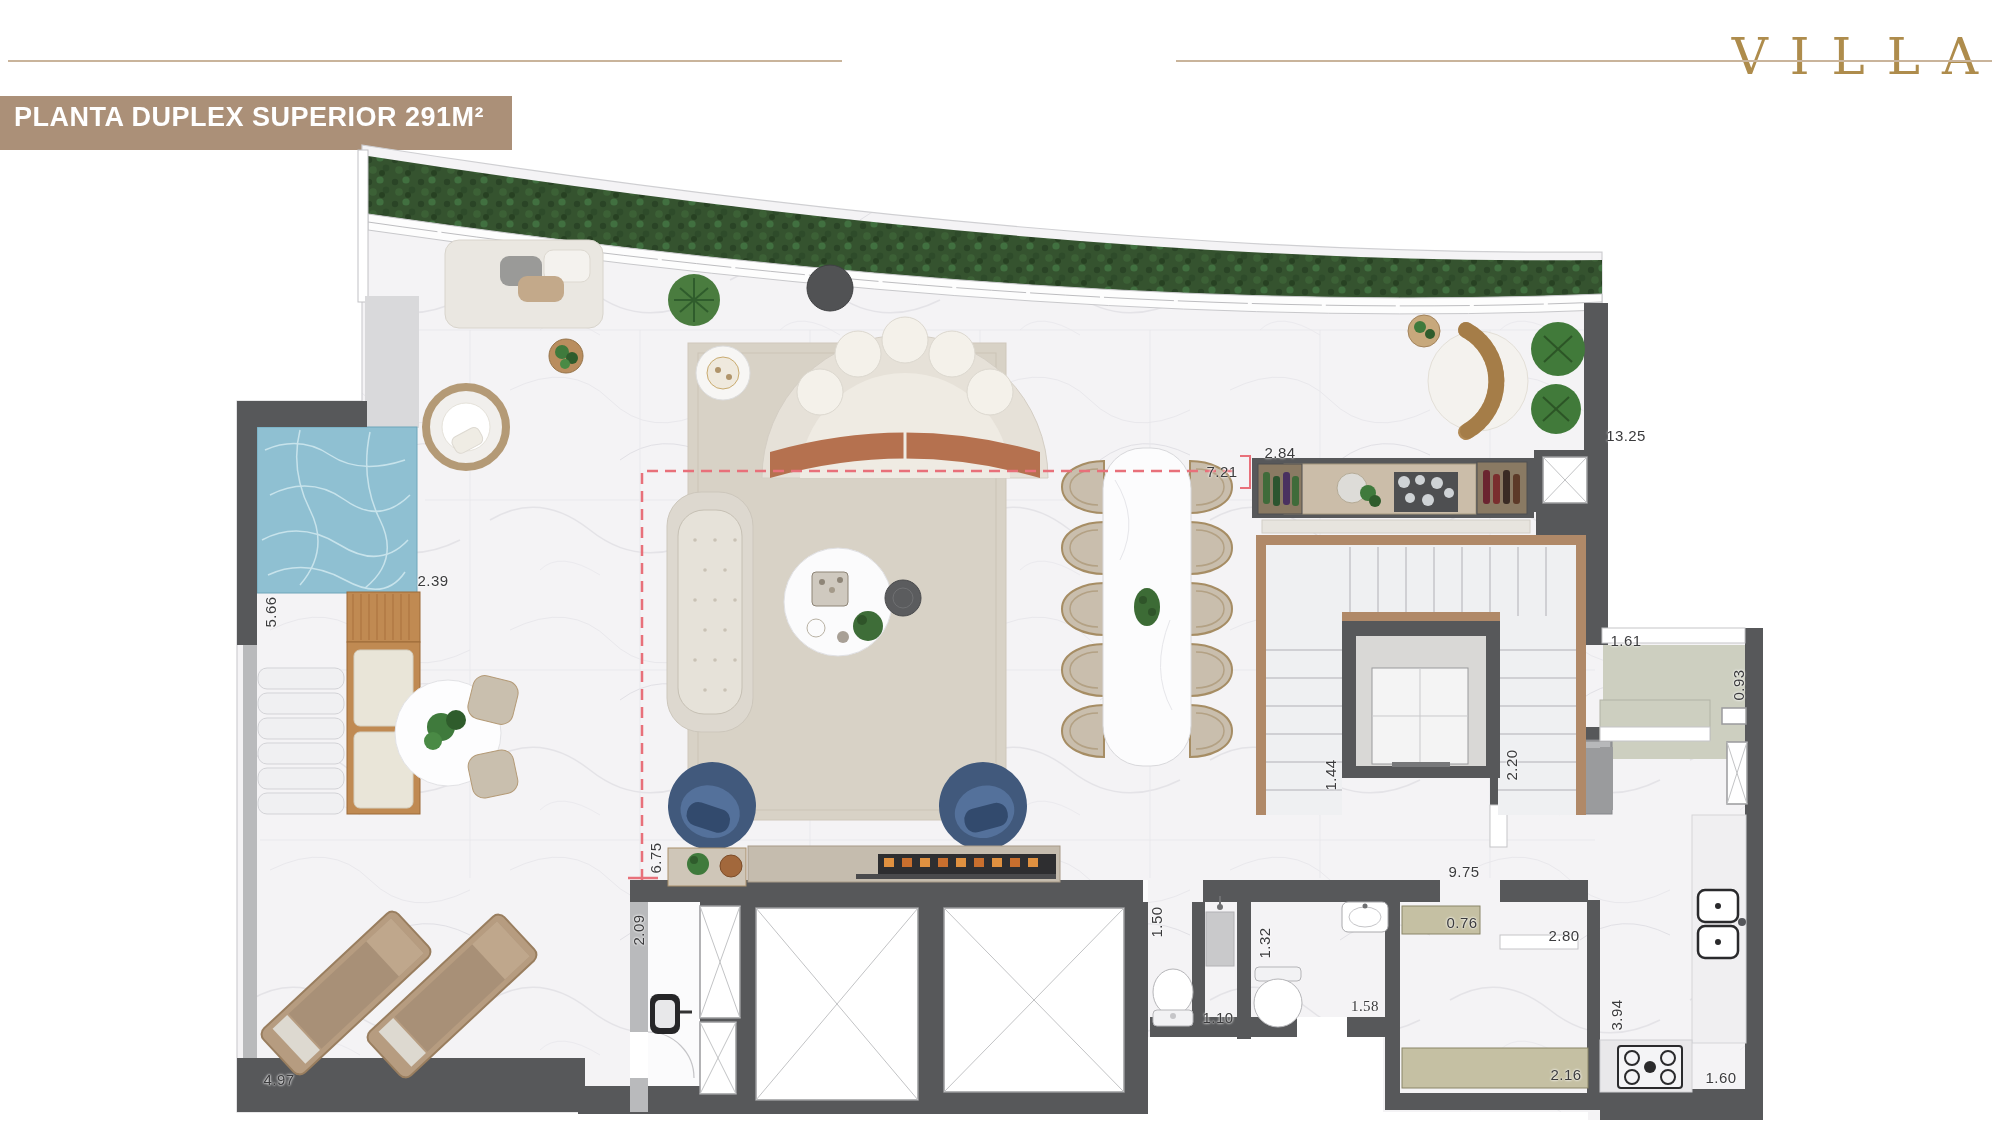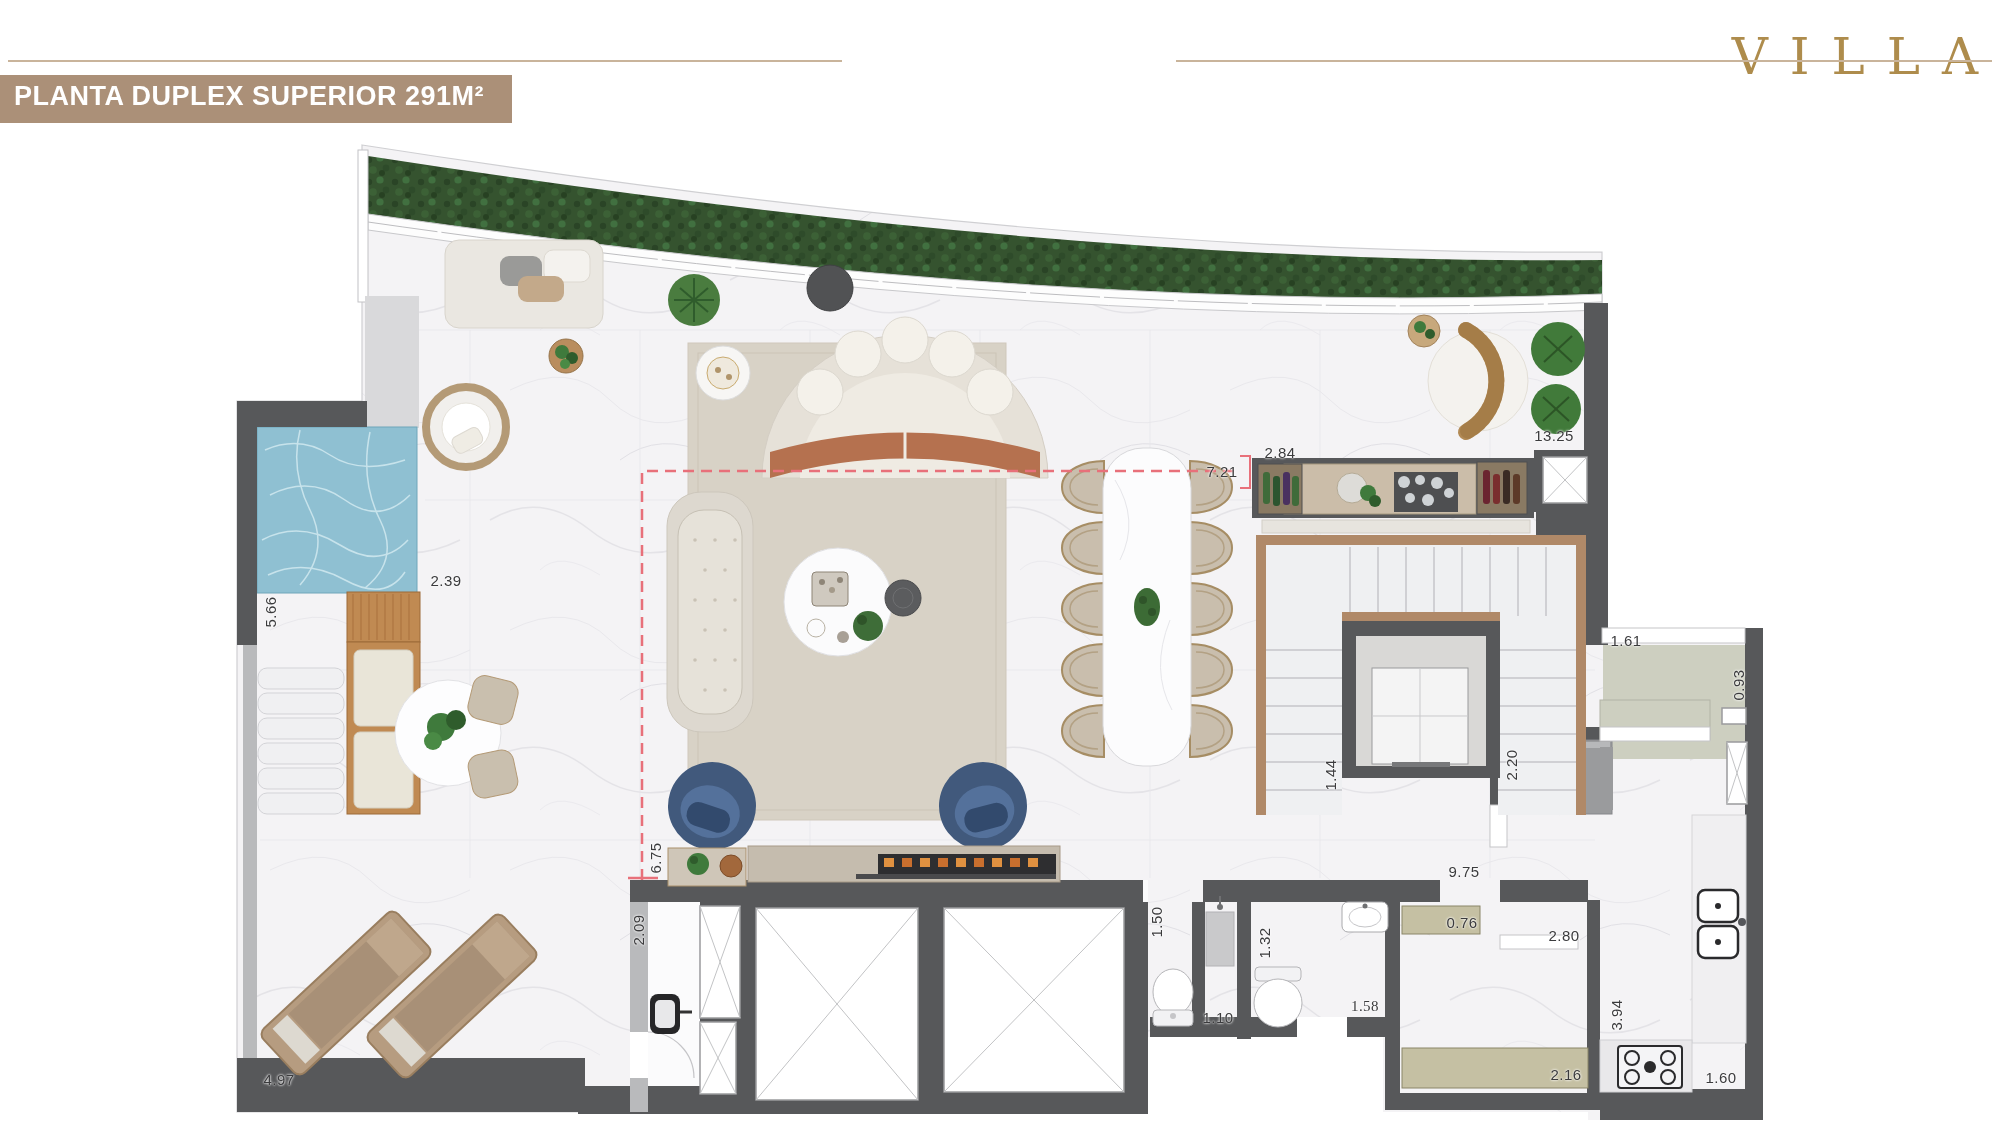--- a/index.html
+++ b/index.html
@@ -6,21 +6,21 @@
   body{width:2000px;height:1125px;position:relative;overflow:hidden;
        font-family:"Liberation Sans",sans-serif;}
   .logo-row{position:absolute;top:0;left:0;width:2000px;height:80px;}
   .logo-text{position:absolute;top:28px;left:0;width:2000px;text-align:right;
      font-family:"DejaVu Serif","Liberation Serif",serif;
      font-size:50px;font-weight:400;letter-spacing:22px;
      color:var(--gold,#ae8c4c);}
   .logo-line{position:absolute;top:60px;height:2px;background:var(--gold_line,#c9b49b);}
   .logo-line.left{left:8px;width:834px;}
   .logo-line.right{left:1176px;width:816px;}
-  .banner{position:absolute;left:0;top:75px;width:512px;height:48px;
+  .banner{position:absolute;left:0;top:96px;width:512px;height:54px;
      background:var(--banner_bg,#ab9078);color:var(--banner_text,#ffffff);
      font-size:27px;font-weight:bold;line-height:42px;padding-left:14px;
      box-sizing:border-box;letter-spacing:.5px;}
   .plan{position:absolute;inset:0;}
   svg{position:absolute;inset:0;}
   .dim{position:absolute;font-size:15px;color:var(--label_text,#3b3b3d);
      white-space:nowrap;letter-spacing:.4px;
      text-shadow:0 0 3px #fff,0 0 2px #fff;
      transform:translate(-50%,-50%);}
   .dim.v{transform:translate(-50%,-50%) rotate(-90deg);}
@@ -517,27 +517,27 @@
 
   <g fill="none" stroke-width="2.5">
     <path class="dash" d="M642,880 L642,471 L1240,471" stroke-dasharray="11 7"></path>
     <line class="dash" x1="628" y1="878" x2="658" y2="878"></line>
     <path class="dash" d="M1240,456 L1250,456 L1250,488 L1240,488" stroke-width="2"></path>
   </g>
 </svg>
 
 <div id="dim-labels">
       <span class="dim v" style="left: 270px; top: 612px; position: absolute;">5.66</span>
-      <span class="dim" style="left: 446px; top: 580px; position: absolute;">2.39</span>
+      <span class="dim" style="left: 433px; top: 580px; position: absolute;">2.39</span>
       <span class="dim" style="left: 279px; top: 1079px; position: absolute; text-align: right;">4.97</span>
       <span class="dim v" style="left: 655px; top: 858px; position: absolute;">6.75</span>
       <span class="dim v" style="left: 638px; top: 930px; position: absolute;">2.09</span>
       <span class="dim" style="left: 1222px; top: 471px; position: absolute;">7.21</span>
       <span class="dim" style="left: 1280px; top: 452px; position: absolute;">2.84</span>
-      <span class="dim" style="left: 1554px; top: 435px; position: absolute;">13.25</span>
+      <span class="dim" style="left: 1626px; top: 435px; position: absolute;">13.25</span>
       <span class="dim" style="left: 1626px; top: 640px; position: absolute;">1.61</span>
       <span class="dim v" style="left: 1738px; top: 685px; position: absolute;">0.93</span>
       <span class="dim v" style="left: 1330px; top: 775px; position: absolute;">1.44</span>
       <span class="dim v" style="left: 1511px; top: 765px; position: absolute;">2.20</span>
       <span class="dim" style="left: 1464px; top: 871px; position: absolute;">9.75</span>
       <span class="dim v" style="left: 1156px; top: 922px; position: absolute;">1.50</span>
       <span class="dim v" style="left: 1264px; top: 943px; position: absolute;">1.32</span>
       <span class="dim" style="left: 1218px; top: 1017px; position: absolute;">1.10</span>
       <span class="dim" style="left: 1365px; top: 1006px; position: absolute; font-family: Liberation Serif, serif;">1.58</span>
       <span class="dim" style="left: 1462px; top: 922px; position: absolute;">0.76</span>

